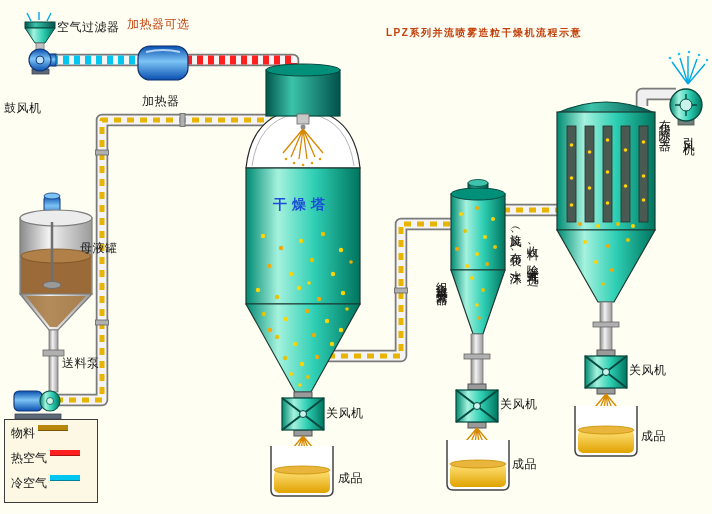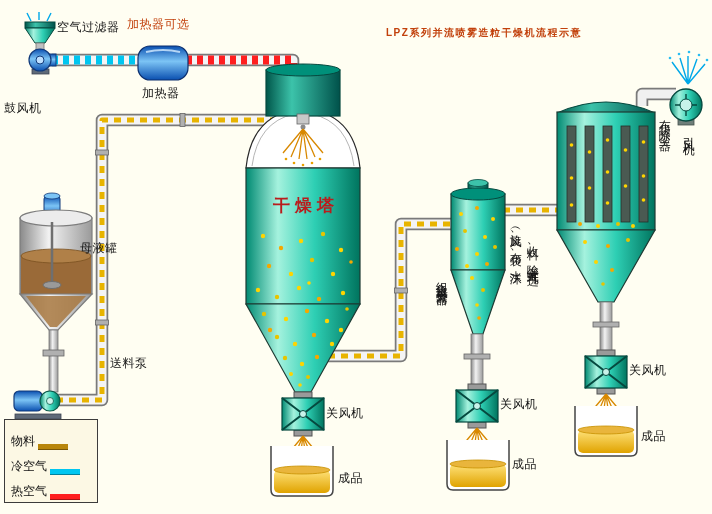--- a/index.html
+++ b/index.html
@@ -9,27 +9,27 @@
     font-family:"Liberation Sans","DejaVu Sans",sans-serif;
   }
   .stage svg{position:absolute;left:0;top:0;}
   .lbl{
     position:absolute;font-size:12px;color:#141414;
     white-space:nowrap;line-height:1.15;letter-spacing:0.5px;
   }
   .v{writing-mode:vertical-rl;letter-spacing:2px;}
   .maroon{color:#c2410c;font-family:Liberation Mono, monospace;}
   .title{font-size:10px;font-weight:bold;color:#c2410c;letter-spacing:1.5px;}
-  .tower-title{font-size:17px;font-weight:bold;letter-spacing:5px;color:#b91c1c;}
+  .tower-title{font-size:14px;font-weight:bold;letter-spacing:5px;color:#1d4ed8;}
   .legend{
     position:absolute;left:4px;top:419px;width:94px;height:84px;
     border:1px solid #3c3c3c;background:#fcf8e4;box-sizing:border-box;
     padding:5px 5px 0 6px;
   }
-  .legend-row{display:flex;align-items:flex-end;height:25px;font-family:Liberation Mono, monospace;}
+  .legend-row{display:flex;align-items:flex-start;height:25px;font-family:Liberation Mono, monospace;}
   .legend-label{font-size:12px;color:#111;}
   .legend-swatch{
     flex:none;width:30px;height:5px;margin-left:3px;
     border-bottom:1px solid rgba(0,0,0,.35);
   }
 </style>
 </head>
 <body>
 
 <div class="stage">
@@ -324,46 +324,46 @@
     <path d="M675,105 H697 M686,94 V116" stroke="#05493f" stroke-width="1.4"></path>
     <circle cx="686" cy="105" r="6" fill="#c8f2ea" stroke="#05493f" stroke-width="1"></circle>
   </g>
 </svg>
 
 <div class="lbl title" style="left:386px;top:27px;">LPZ系列并流喷雾造粒干燥机流程示意</div>
 
 <div class="lbl" style="left:57px;top:21px;">空气过滤器</div>
 <div class="lbl" style="left:4px;top:62px;margin-top:40px;">鼓风机</div>
 <div class="lbl maroon" style="left:127px;top:19px;">加热器可选</div>
-<div class="lbl" style="left:142px;top:87px;text-align:center;">加热器</div>
+<div class="lbl" style="left:142px;top:95px;text-align:center;">加热器</div>
 <div class="lbl tower-title" style="left:273px;top:196px;">干燥塔</div>
 <div class="lbl" style="left:80px;top:242px;">母液罐</div>
-<div class="lbl" style="left:62px;top:357px;margin-left:48px;">送料泵</div>
+<div class="lbl" style="left:62px;top:357px;">送料泵</div>
 <div class="lbl v" style="left:434px;top:272px;">组合旋风分离器</div>
 <div class="lbl v" style="left:508px;top:223px;">（旋风、布袋、水沫）</div>
 <div class="lbl v" style="left:525px;top:237px;">收料、除尘方式可选</div>
 <div class="lbl v" style="left:657px;top:110px;letter-spacing:5px;">布袋除尘器</div>
 <div class="lbl v" style="left:681px;top:128px;letter-spacing:3px;">引风机</div>
 
 <div class="lbl" style="left:326px;top:407px;">关风机</div>
 <div class="lbl" style="left:500px;top:398px;">关风机</div>
 <div class="lbl" style="left:629px;top:364px;">关风机</div>
 
 <div class="lbl" style="left:338px;top:472px;">成品</div>
 <div class="lbl" style="left:512px;top:458px;">成品</div>
 <div class="lbl" style="left:641px;top:430px;">成品</div>
 
 <div class="legend">
   <div class="legend-row">
     <span class="legend-label">物料</span>
     <span class="legend-swatch" style="background: rgb(184, 134, 11);"></span>
   </div>
   <div class="legend-row">
+    <span class="legend-label">热空气</span>
+    <span class="legend-swatch" style="background: rgb(255, 31, 31);"></span>
+  </div>
+  <div class="legend-row">
     <span class="legend-label">冷空气</span>
     <span class="legend-swatch" style="background: rgb(0, 198, 240);"></span>
   </div>
-  <div class="legend-row">
-    <span class="legend-label">热空气</span>
-    <span class="legend-swatch" style="background: rgb(255, 31, 31);"></span>
-  </div>
 </div>
 
 </div>
 
 </body></html>

